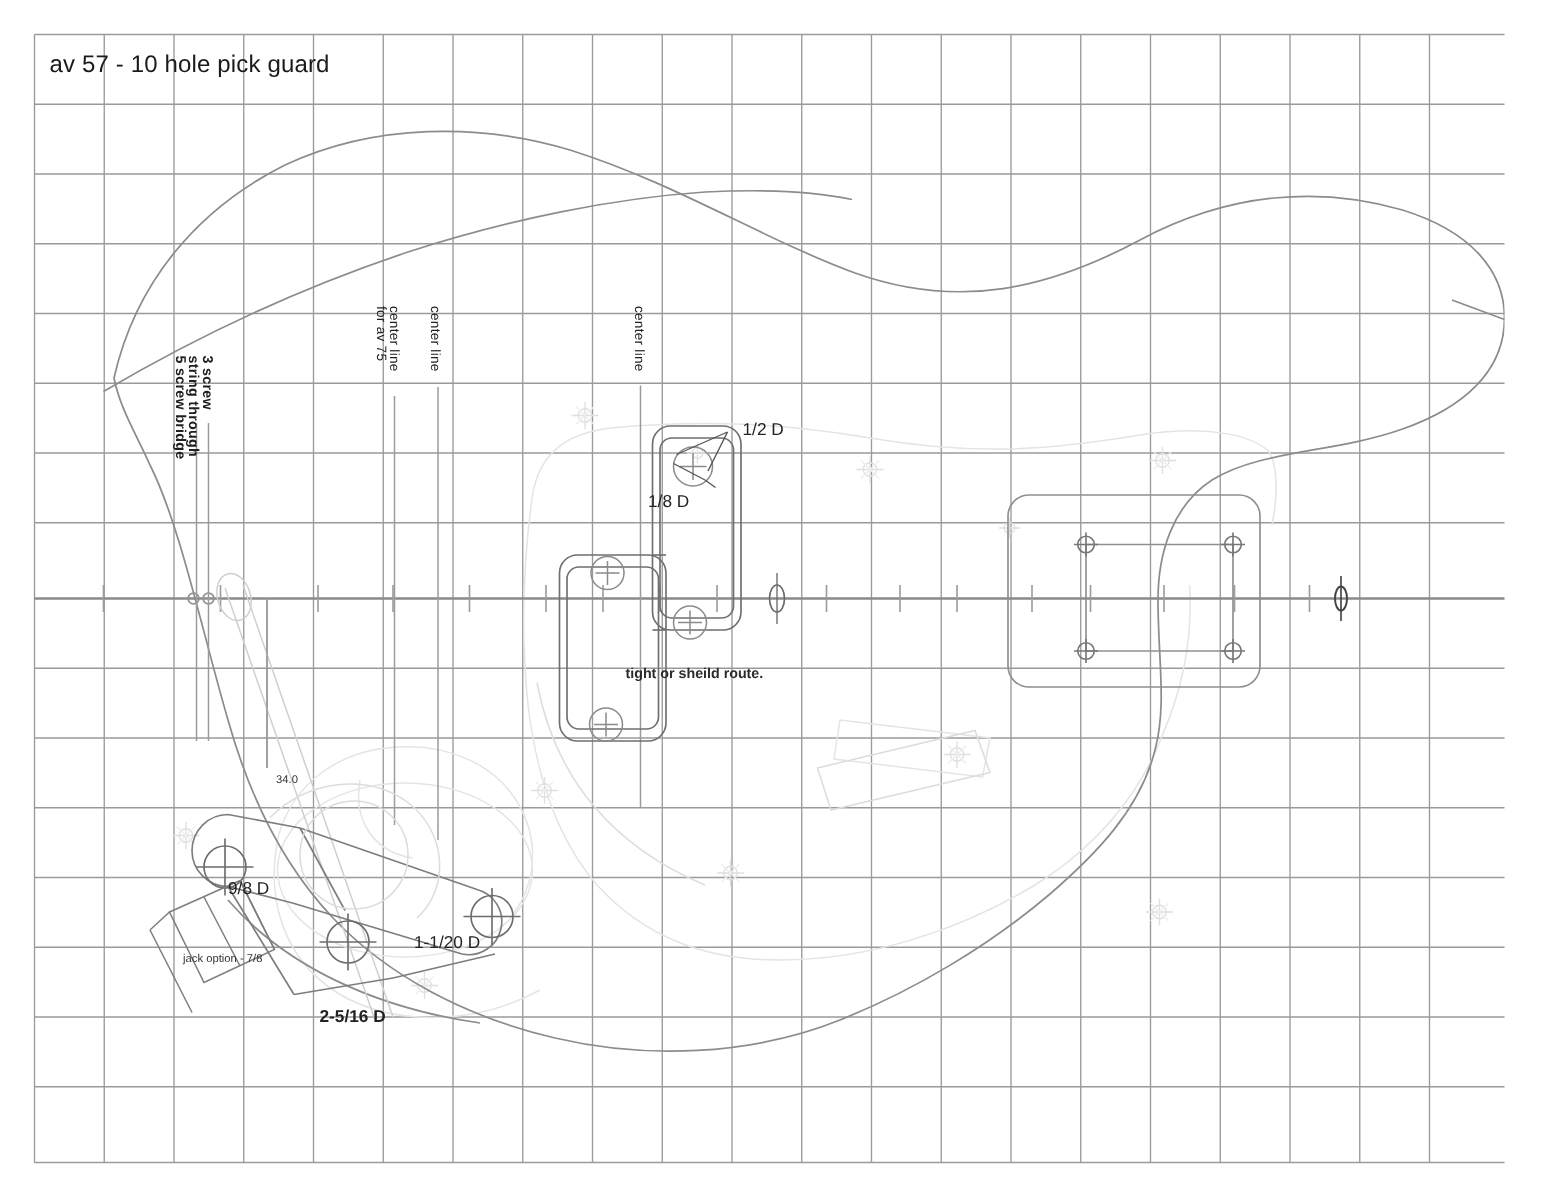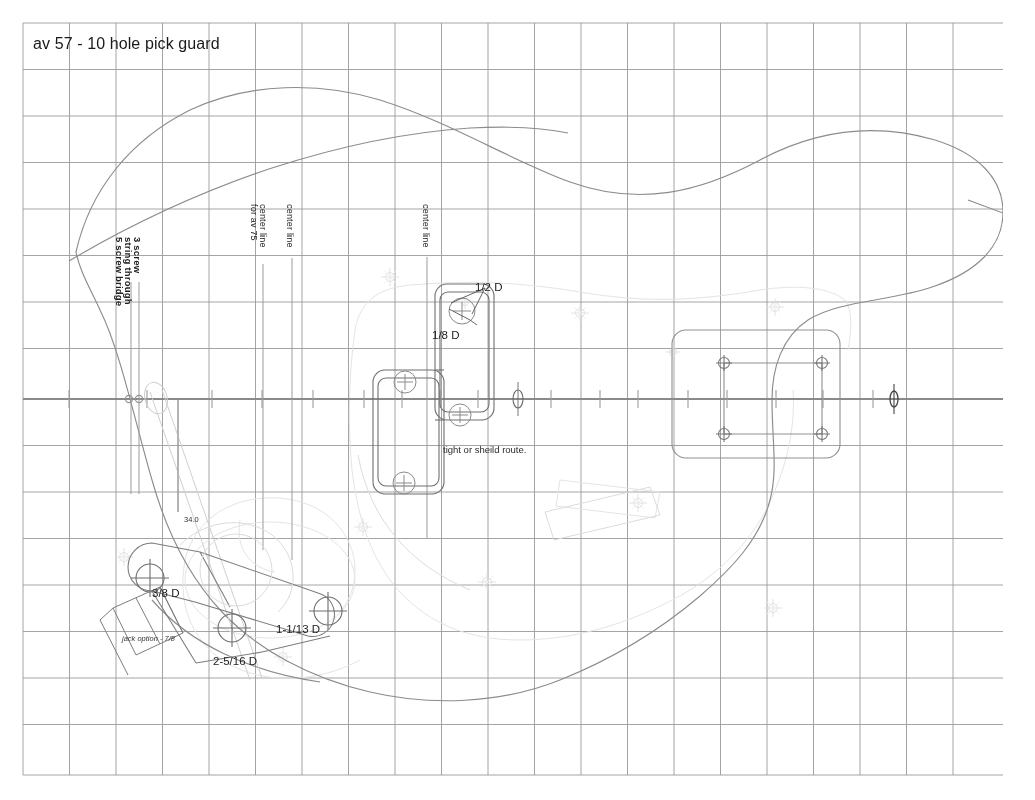--- a/index.html
+++ b/index.html
@@ -422,22 +422,22 @@
   <div class="vlabel bold" style="left:134px; top:237px;">string through</div>
   <div class="vlabel bold" style="left:125px; top:237px;">5 screw bridge</div>
 
   <div class="vlabel" style="left:268px; top:204px;">center line</div>
   <div class="vlabel" style="left:259px; top:204px;">for av 75</div>
 
   <div class="vlabel" style="left:295px; top:204px;">center line</div>
 
   <div class="vlabel" style="left:431px; top:204px;">center line</div>
 
-  <div class="dim-label" style="left:475px; top:281px;">1/2 D</div>
+  <div class="dim-label" style="left:495px; top:281px;">1/2 D</div>
   <div class="dim-label" style="left:432px; top:329px;">1/8 D</div>
-  <div class="dim-label note" style="left:443px; top:444px;">tight or sheild route.</div>
+  <div class="dim-label note" style="left:417px; top:444px;font-weight:bold;">tight or sheild route.</div>
   <div class="dim-label tiny" style="left:184px; top:515px;">34.0</div>
-  <div class="dim-label" style="left:152px; top:587px;">3/8 D</div>
-  <div class="dim-label tiny" style="left:122px; top:634px;font-style:italic;">jack option - 7/8</div>
-  <div class="dim-label" style="left:276px; top:623px;">1-1/13 D</div>
-  <div class="dim-label" style="left:213px; top:655px;">2-5/16 D</div>
+  <div class="dim-label" style="left:152px; top:587px;">9/8 D</div>
+  <div class="dim-label tiny" style="left:122px; top:634px;">jack option - 7/8</div>
+  <div class="dim-label" style="left:276px; top:623px;">1-1/20 D</div>
+  <div class="dim-label" style="left:213px; top:672px;font-weight:bold;">2-5/16 D</div>
 
 </div>
 
 </body></html>

